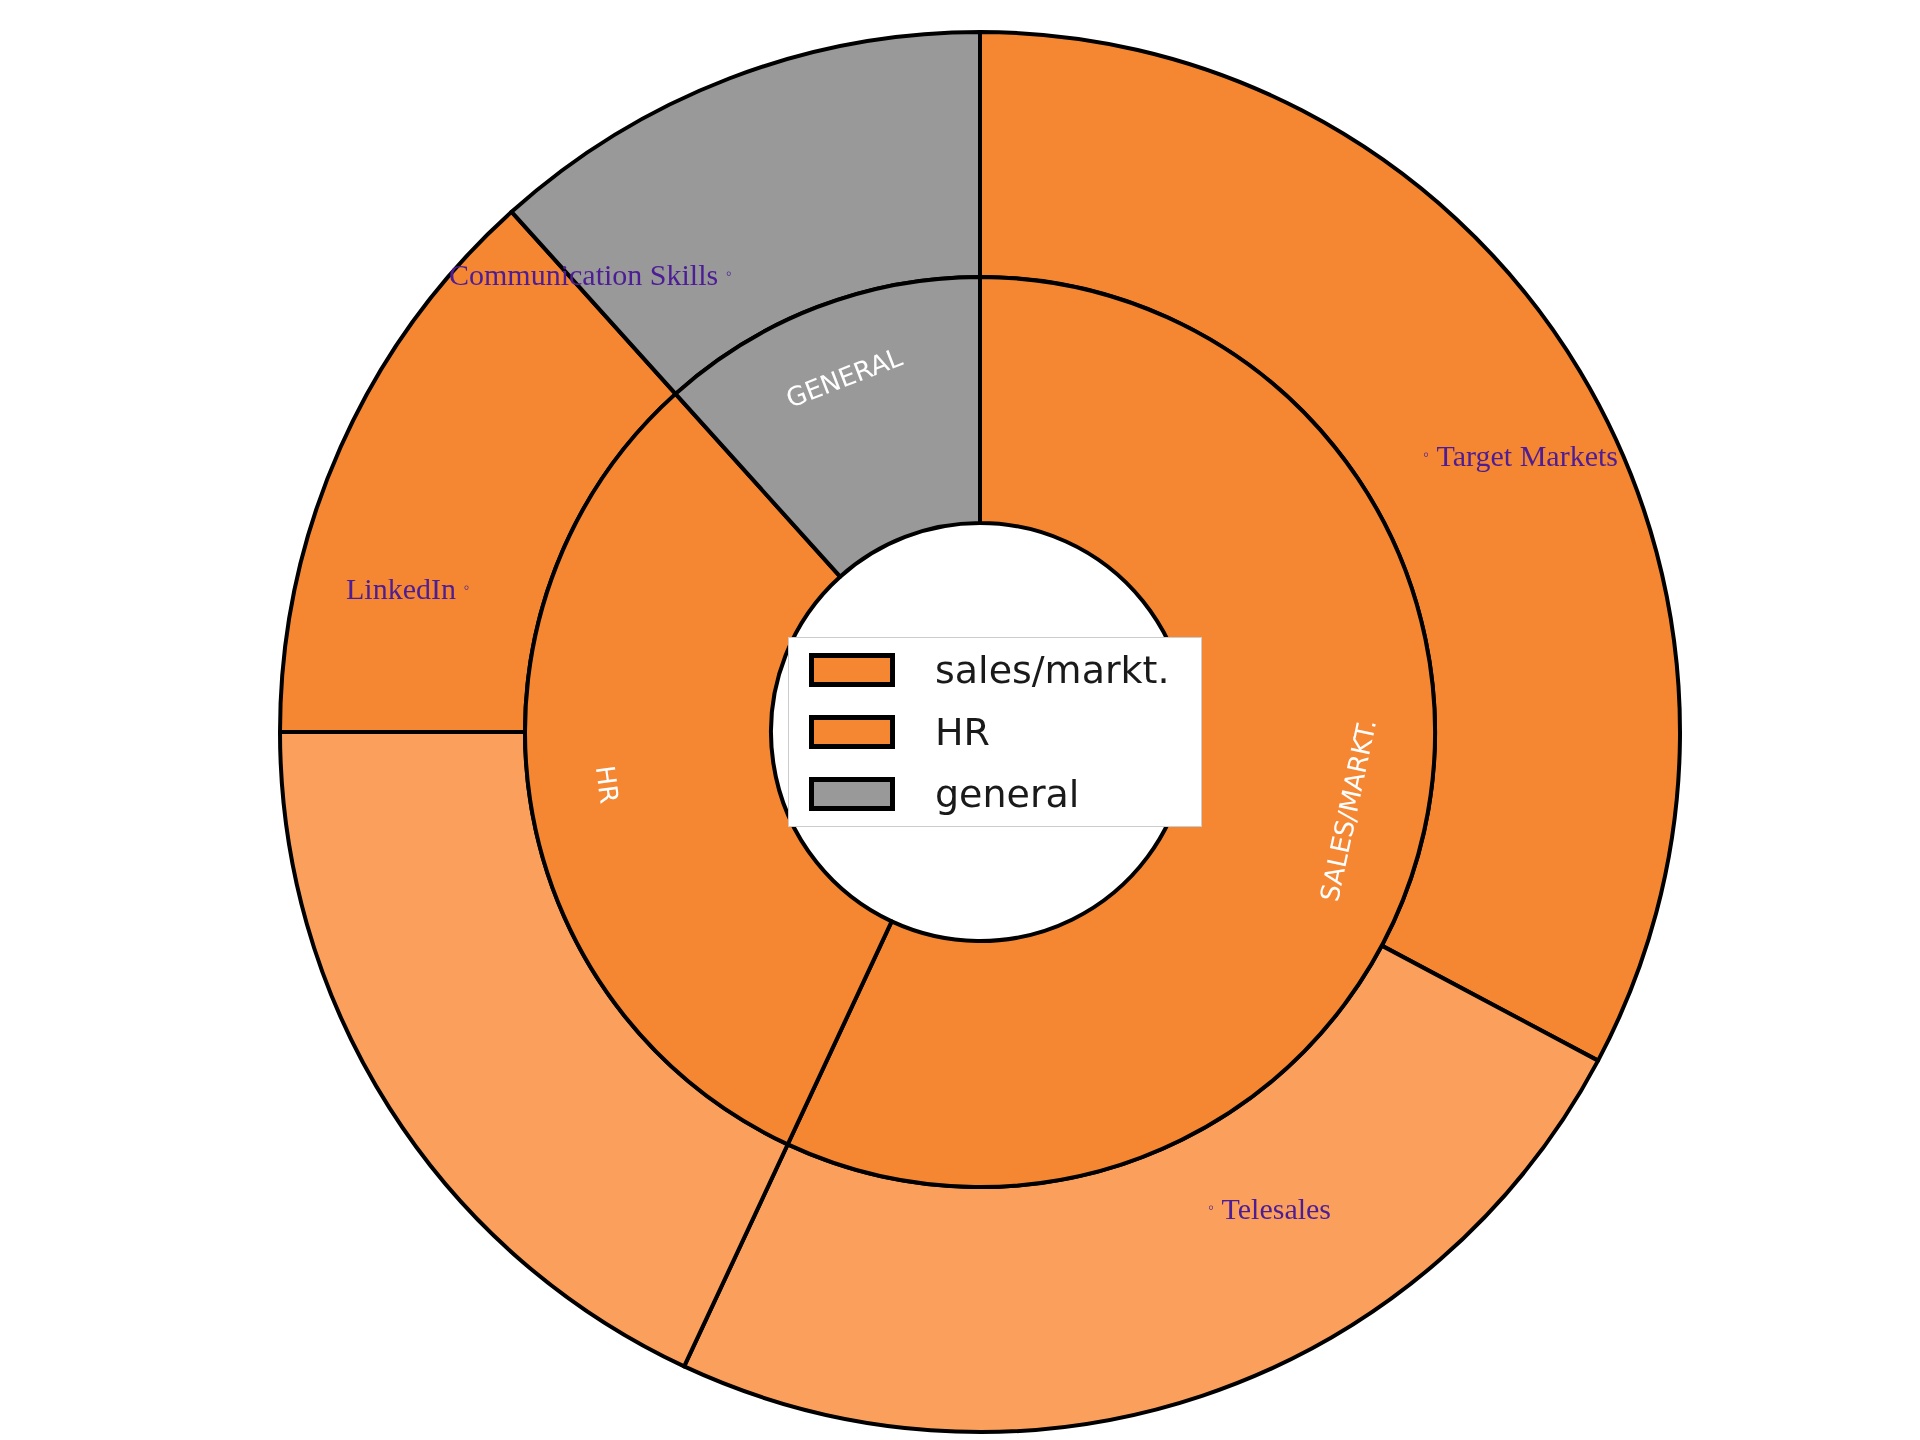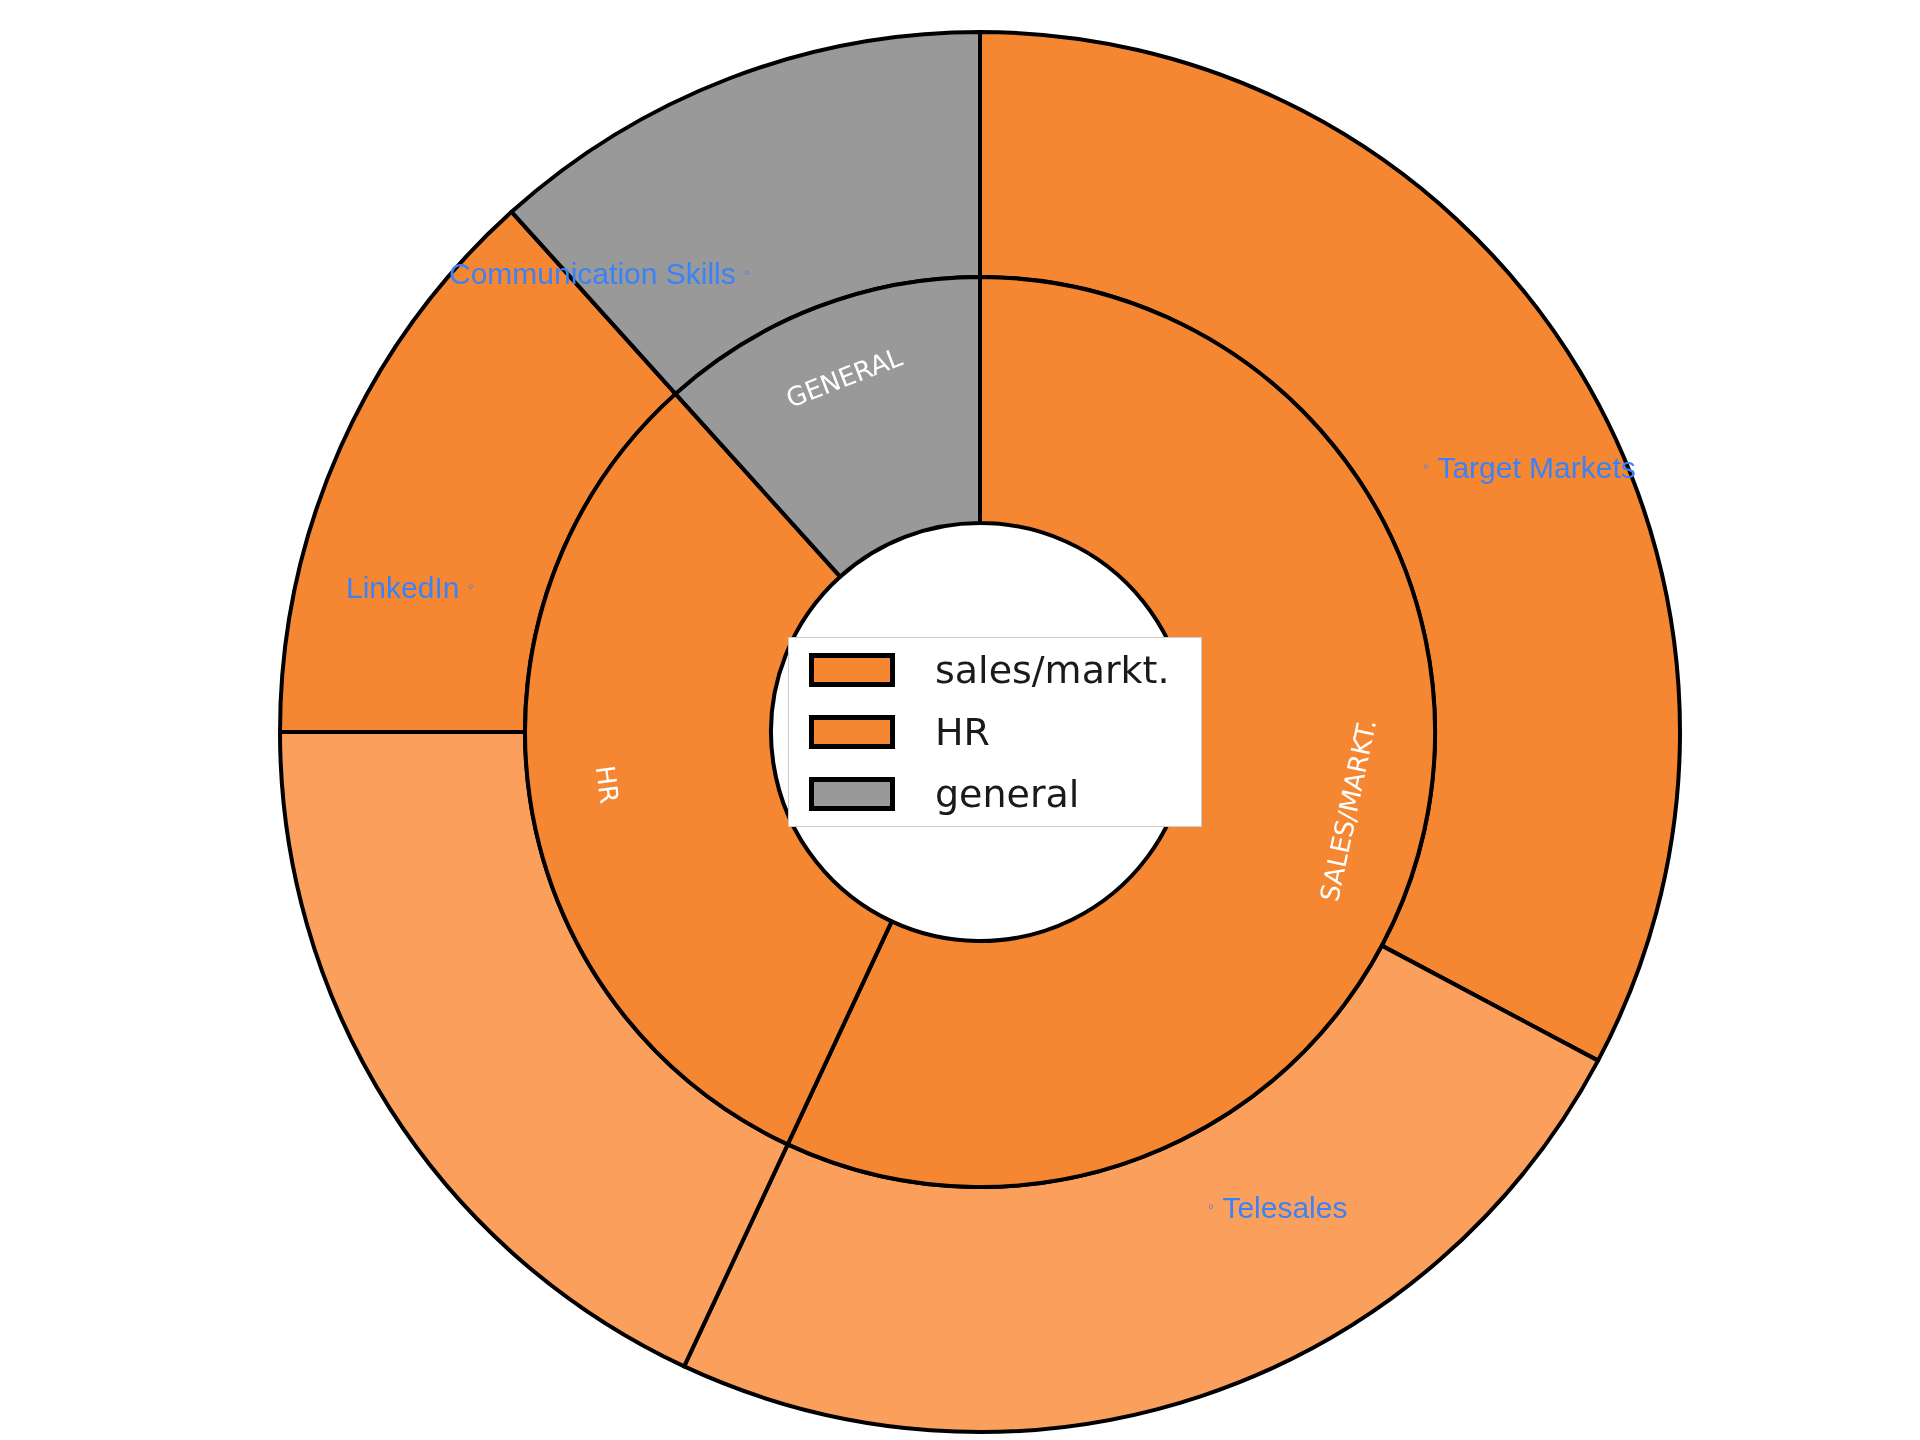--- a/index.html
+++ b/index.html
@@ -22,23 +22,23 @@
   #sunburst-svg {
     position: absolute;
     left: 0;
     top: 0;
     width: 1920px;
     height: 1440px;
   }
   .outer-label {
     position: absolute;
     font-size: 30px;
-    color: #3b82f6;
+    color: #4c1d95;
     white-space: nowrap;
-    font-family: Liberation Sans, sans-serif;
+    font-family: Liberation Serif, serif;
     line-height: 1;
   }
   .outer-label .marker {
     font-size: 17px;
     vertical-align: middle;
     position: relative;
     top: -2px;
   }
   .outer-label .txt {
     vertical-align: middle;
@@ -120,21 +120,21 @@
             L 980.00 523.00
             A 209 209 0 0 0 840.15 576.68 Z" fill="#999999"></path>
     </g>
     <g>
       <text id="lbl-inner-sales" fill="#ffffff" font-size="26" font-family="DejaVu Sans, sans-serif" text-anchor="middle" dominant-baseline="middle" x="1349.74" y="810.59" transform="rotate(-78.00 1349.74 810.59)">SALES/MARKT.</text>
       <text id="lbl-inner-hr" fill="#ffffff" font-size="26" font-family="DejaVu Sans, sans-serif" text-anchor="middle" dominant-baseline="middle" x="605.68" y="784.61" transform="rotate(82.00 605.68 784.61)">HR</text>
       <text id="lbl-inner-general" fill="#ffffff" font-size="26" font-family="DejaVu Sans, sans-serif" text-anchor="middle" dominant-baseline="middle" x="844.54" y="379.11" transform="rotate(339.00 844.54 379.11)">GENERAL</text>
     </g>
   </svg>
 
-  <div class="outer-label" id="label-target-markets" style="left:1423px; top:451px;">
+  <div class="outer-label" id="label-target-markets" style="left:1423px; top:438px;">
     <span class="marker">◦</span>
     <span class="txt">Target Markets</span>
   </div>
 
   <div class="outer-label" id="label-telesales" style="left:1208px; top:1191px;">
     <span class="marker">◦</span>
     <span class="txt">Telesales</span>
   </div>
 
 

